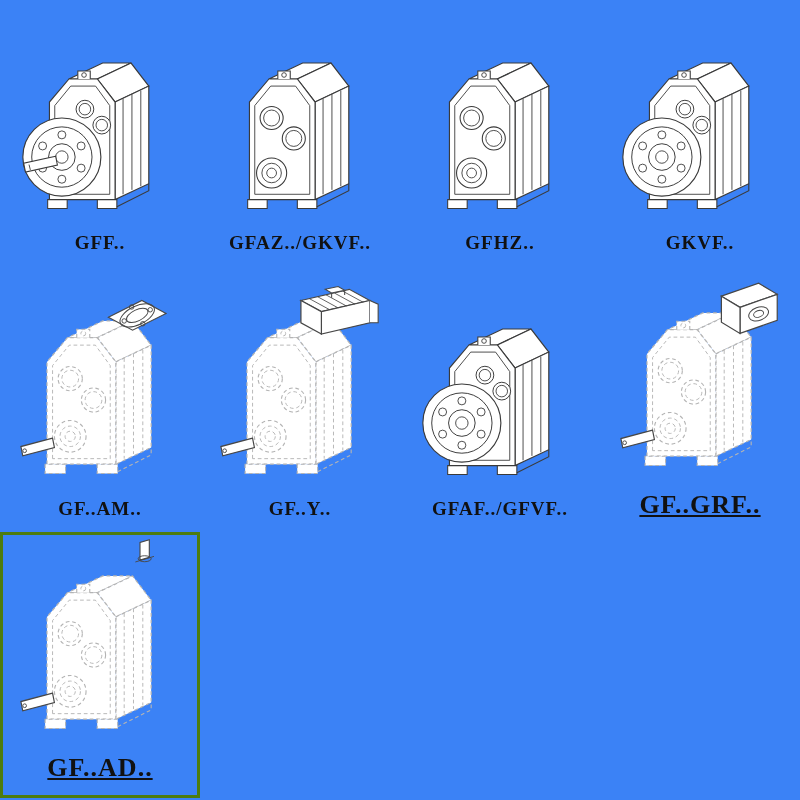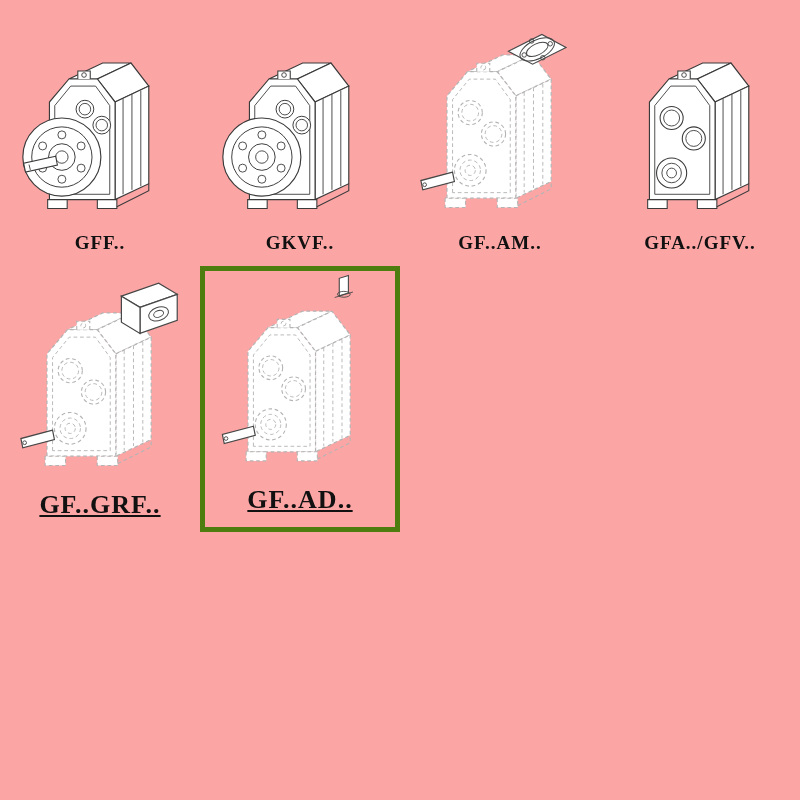--- a/index.html
+++ b/index.html
@@ -1,19 +1,19 @@
 <!DOCTYPE html>
 <html><head>
 <meta charset="utf-8">
 <style>
   html,body{margin:0;padding:0;background:#fff;}
-  .page{width:800px;height:800px;background:#fca5a5;overflow:hidden;}
+  .page{width:800px;height:800px;background:#3b82f6;overflow:hidden;}
   .grid{display:grid;grid-template-columns:repeat(4,200px);grid-template-rows:repeat(3,266px);width:800px;height:800px;}
   .cell{display:flex;flex-direction:column;align-items:center;justify-content:flex-end;padding-bottom:12px;box-sizing:border-box;}
-  .cell-bordered{border:5px solid #4d7c0f;}
+  .cell-bordered{border:3px solid #4d7c0f;}
   svg.drw{width:176px;height:204px;margin-bottom:4px;color:#3a3a3a;}
   svg.drw.lg{width:192px;height:214px;}
   svg.ph{color:#b4b4b4;stroke-dasharray:4 3;}
   .dk{color:#474747;stroke-dasharray:none;}
   .label{font-family:"Liberation Serif",serif;font-weight:700;font-size:19px;letter-spacing:1px;color:#111;white-space:nowrap;}
   .label-lg{font-size:26px;text-decoration:underline;}
 </style>
 </head>
 <body>
 
@@ -106,21 +106,37 @@
     <div class="cell">
       <svg class="drw" viewBox="0 0 190 230">
         <use href="#gb-housing"></use>
           <use href="#gb-topbores"></use>
           <use href="#gb-flange"></use>
           <use href="#gb-shaft"></use>
       </svg>
       <div class="label">GFF..</div>
     </div>
 
-
+    <div class="cell">
+      <svg class="drw" viewBox="0 0 190 230">
+        <use href="#gb-housing"></use>
+          <use href="#gb-bores"></use>
+          <use href="#gb-hub"></use>
+      </svg>
+      <div class="label">GFAZ../GKVF..</div>
+    </div>
+
+    <div class="cell">
+      <svg class="drw" viewBox="0 0 190 230">
+        <use href="#gb-housing"></use>
+          <use href="#gb-bores"></use>
+          <use href="#gb-hub"></use>
+      </svg>
+      <div class="label">GFHZ..</div>
+    </div>
 
     <div class="cell">
       <svg class="drw" viewBox="0 0 190 230">
         <use href="#gb-housing"></use>
           <use href="#gb-topbores"></use>
           <use href="#gb-flange"></use>
       </svg>
       <div class="label">GKVF..</div>
     </div>
 
@@ -132,30 +148,42 @@
           <use href="#gb-bores"></use>
           <use href="#gb-hub"></use>
         <g class="dk">
             <use href="#ex-am"></use>
             <use href="#ex-shaft-dark"></use>
           </g>
       </svg>
       <div class="label">GF..AM..</div>
     </div>
 
-
-
-    <div class="cell">
-      <svg class="drw" viewBox="0 0 190 230">
-        <use href="#gb-housing"></use>
-          <use href="#gb-bores"></use>
-          <use href="#gb-hub"></use>
-      </svg>
-      <div class="label">GFA../GFV..</div>
-    </div>
+    <div class="cell">
+      <svg class="drw ph lg" viewBox="0 0 190 230">
+        <use href="#gb-housing"></use>
+          <use href="#gb-bores"></use>
+          <use href="#gb-hub"></use>
+        <g class="dk">
+            <use href="#ex-motor"></use>
+            <use href="#ex-shaft-dark"></use>
+          </g>
+      </svg>
+      <div class="label">GF..Y..</div>
+    </div>
+
+    <div class="cell">
+      <svg class="drw" viewBox="0 0 190 230">
+        <use href="#gb-housing"></use>
+          <use href="#gb-topbores"></use>
+          <use href="#gb-flange"></use>
+      </svg>
+      <div class="label">GFAF../GFVF..</div>
+    </div>
+
 
     <div class="cell">
       <svg class="drw ph lg" viewBox="0 0 190 230">
         <use href="#gb-housing"></use>
           <use href="#gb-bores"></use>
           <use href="#gb-hub"></use>
         <g class="dk">
             <use href="#ex-grf"></use>
             <use href="#ex-shaft-dark"></use>
           </g>

